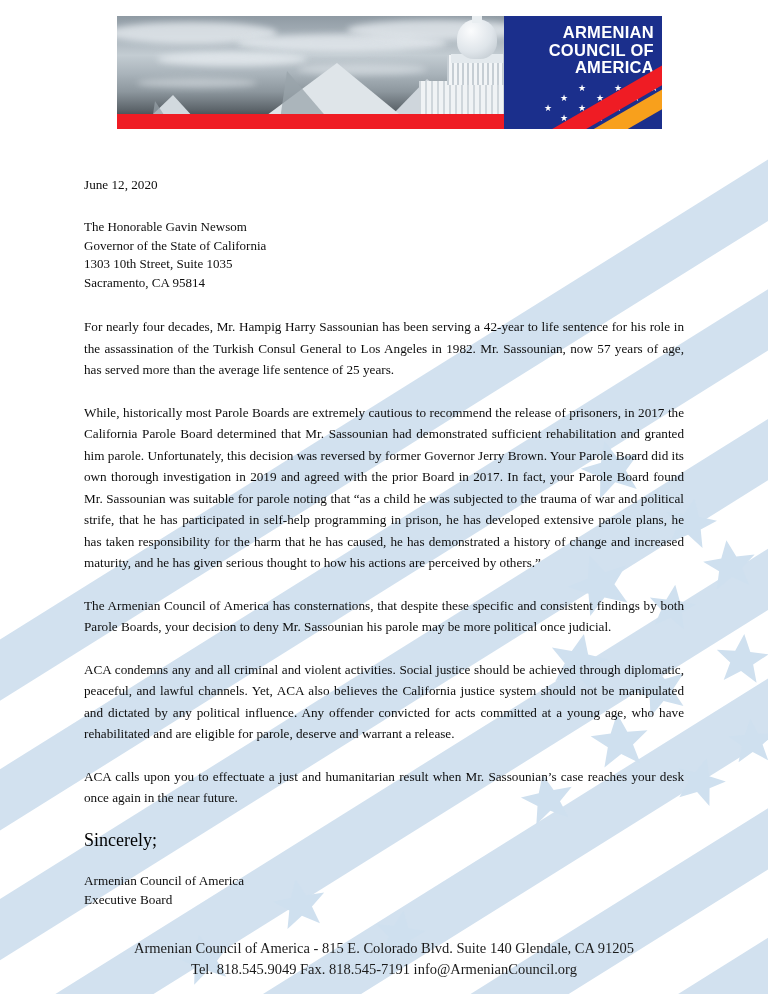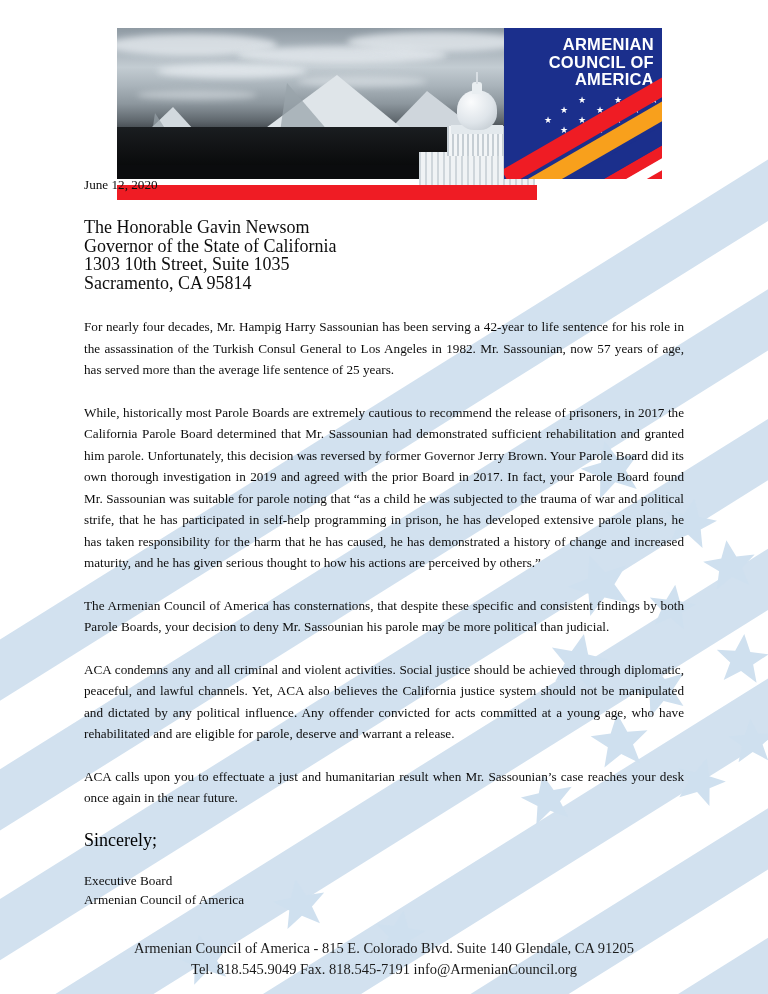--- a/index.html
+++ b/index.html
@@ -29,23 +29,23 @@
     position: relative;
     z-index: 2;
     width: 768px;
     height: 994px;
   }
 
   
   .banner {
     position: absolute;
     left: 117px;
-    top: 28px;
+    top: 16px;
     width: 545px;
-    height: 172px;
+    height: 113px;
     overflow: hidden;
   }
   .banner-photo {
     position: absolute;
     left: 0; top: 0;
     width: 400px;
     height: 151px;
     overflow: hidden;
     background: linear-gradient(to bottom,
         #8f9aa3 0%,
@@ -262,21 +262,21 @@
     width: 600px;
     font-family: Liberation Serif, serif;
   }
   .date-line {
     font-size: 13.2px;
     color: #0d0d0d;
     line-height: 17px;
     margin: 0 0 25px 0;
   }
   .addr {
-    font-size: 18px;
+    font-size: 13px;
     color: #0d0d0d;
     line-height: 18.5px;
     margin: 0 0 24px 0;
   }
   .addr div { white-space: nowrap; }
   p.body {
     font-size: 13.2px;
     color: #0d0d0d;
     line-height: 21.5px;
     text-align: justify;
@@ -425,29 +425,29 @@
 
     <div class="addr">
       <div>The Honorable Gavin Newsom</div>
       <div>Governor of the State of California</div>
       <div>1303 10th Street, Suite 1035</div>
       <div>Sacramento, CA 95814</div>
     </div>
 
     <p class="body">For nearly four decades, Mr. Hampig Harry Sassounian has been serving a 42-year to life sentence for his role in the assassination of the Turkish Consul General to Los Angeles in 1982. Mr. Sassounian, now 57 years of age, has served more than the average life sentence of 25 years.</p>
     <p class="body">While, historically most Parole Boards are extremely cautious to recommend the release of prisoners, in 2017 the California Parole Board determined that Mr. Sassounian had demonstrated sufficient rehabilitation and granted him parole. Unfortunately, this decision was reversed by former Governor Jerry Brown. Your Parole Board did its own thorough investigation in 2019 and agreed with the prior Board in 2017. In fact, your Parole Board found Mr. Sassounian was suitable for parole noting that “as a child he was subjected to the trauma of war and political strife, that he has participated in self-help programming in prison, he has developed extensive parole plans, he has taken responsibility for the harm that he has caused, he has demonstrated a history of change and increased maturity, and he has given serious thought to how his actions are perceived by others.”</p>
-    <p class="body">The Armenian Council of America has consternations, that despite these specific and consistent findings by both Parole Boards, your decision to deny Mr. Sassounian his parole may be more political than judicial.</p>
+    <p class="body">The Armenian Council of America has consternations, that despite these specific and consistent findings by both Parole Boards, your decision to deny Mr. Sassounian his parole may be more political once judicial.</p>
     <p class="body">ACA condemns any and all criminal and violent activities. Social justice should be achieved through diplomatic, peaceful, and lawful channels. Yet, ACA also believes the California justice system should not be manipulated and dictated by any political influence. Any offender convicted for acts committed at a young age, who have rehabilitated and are eligible for parole, deserve and warrant a release.</p>
     <p class="body">ACA calls upon you to effectuate a just and humanitarian result when Mr. Sassounian’s case reaches your desk once again in the near future.</p>
 
     <div class="sig-line">Sincerely;</div>
 
     <div class="sig-block">
+      <div>Armenian Council of America</div>
       <div>Executive Board</div>
-      <div>Armenian Council of America</div>
     </div>
   </div>
 
   <div class="footer">
     <div>Armenian Council of America - 815 E. Colorado Blvd. Suite 140 Glendale, CA 91205</div>
     <div>Tel. 818.545.9049 Fax. 818.545-7191 info@ArmenianCouncil.org</div>
   </div>
 
 </div>
 

